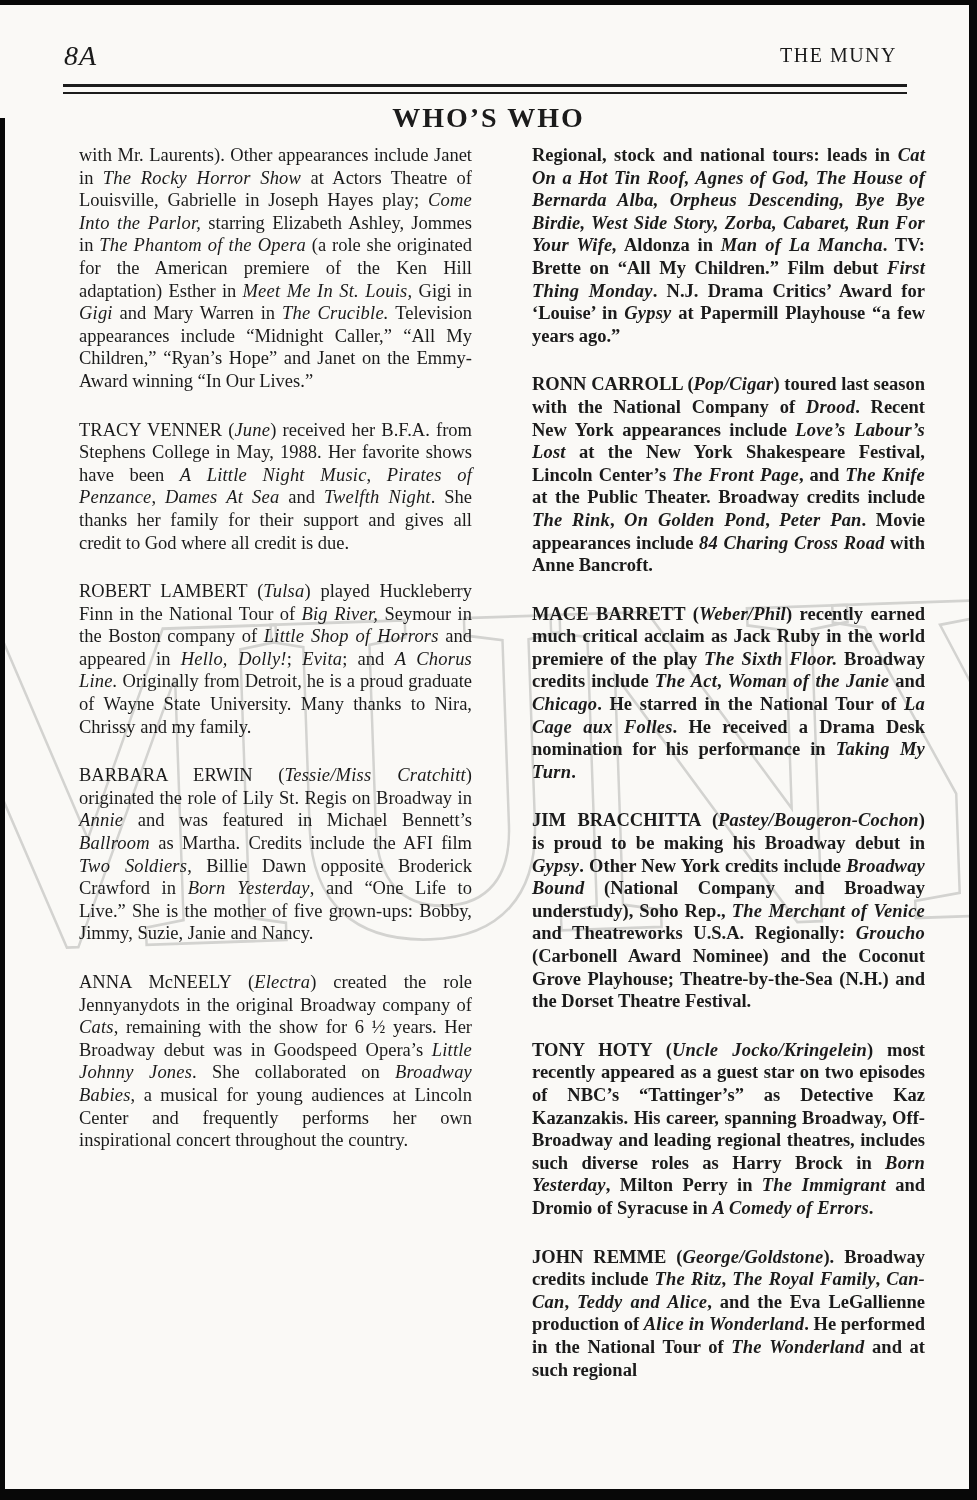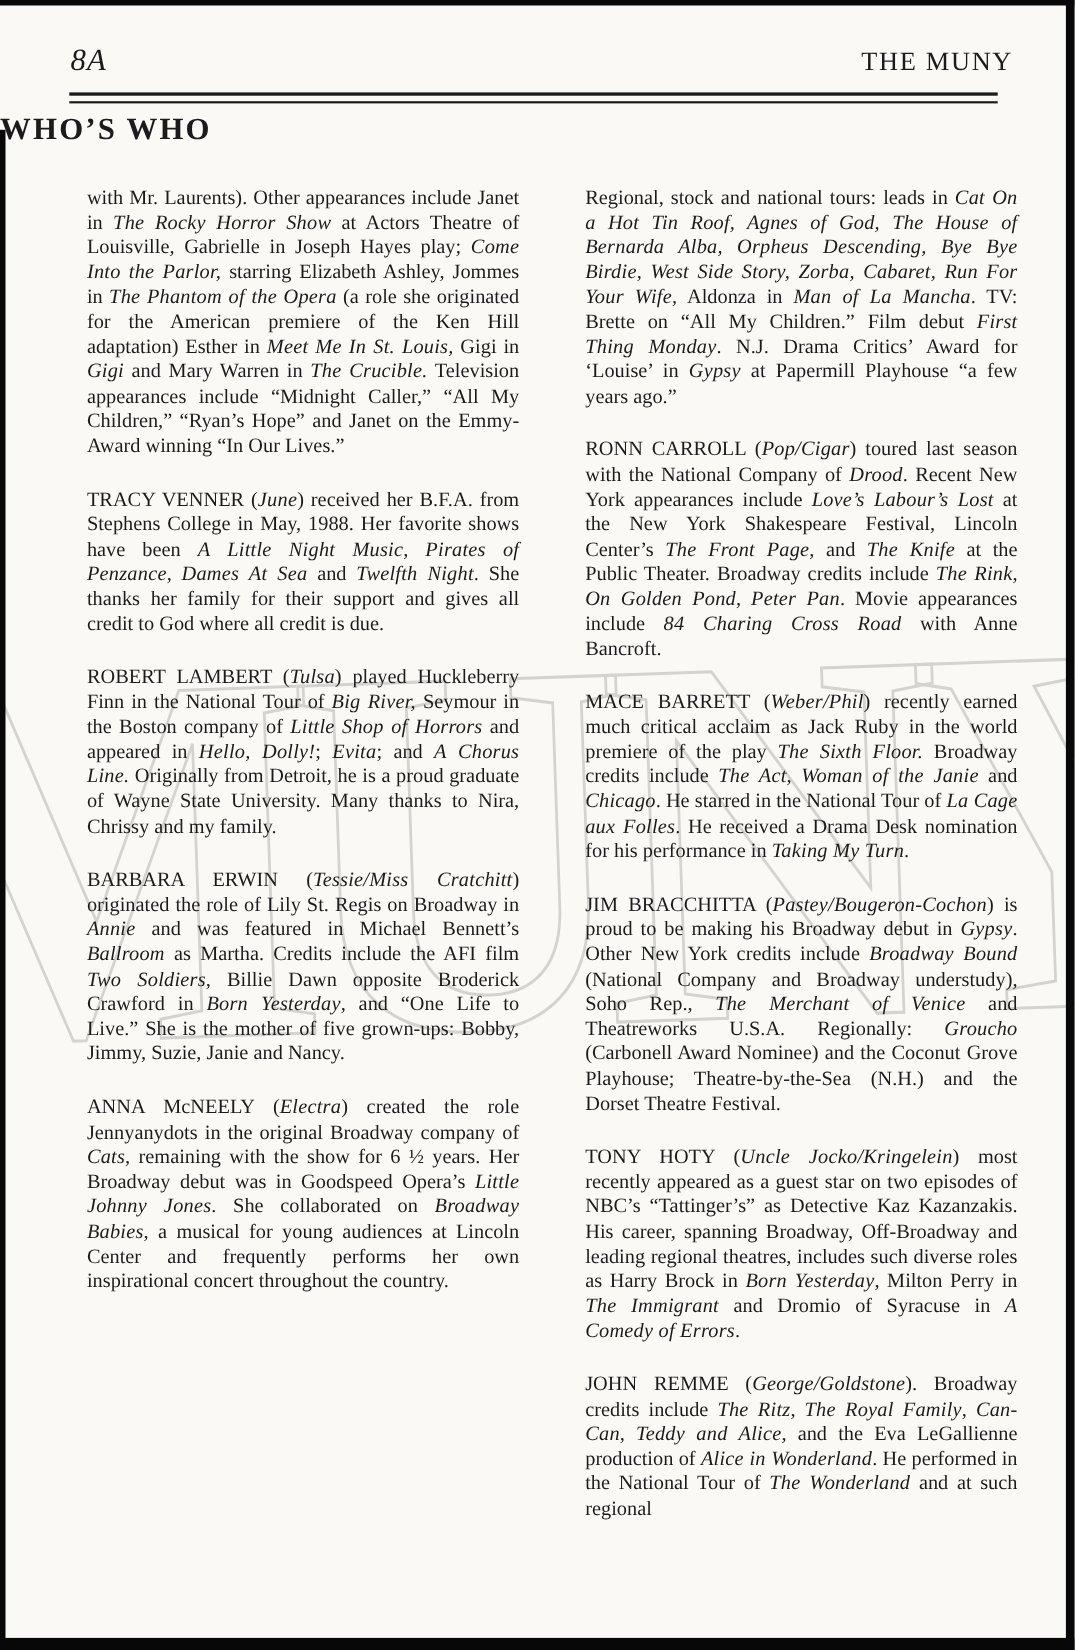--- a/index.html
+++ b/index.html
@@ -17,58 +17,58 @@
   .edge-bottom{left:0;top:1489px;width:977px;height:11px;}
   .edge-right{left:969px;top:0;width:8px;height:1500px;}
   .edge-left{left:0;top:118px;width:5px;height:1382px;}
 
   
   .page-number{
     position:absolute;left:64px;top:40px;
     font-style:italic;font-size:28px;letter-spacing:1px;text-align:right;
   }
   .publication{
-    position:absolute;right:56px;top:44px;
-    font-size:24px;letter-spacing:1.5px;
+    position:absolute;right:80px;top:44px;
+    font-size:20px;letter-spacing:1.5px;
   }
   .header-rule{
     position:absolute;left:63px;right:70px;top:84px;
     height:5px;
     border-top:3px solid #1c1c1c;
     border-bottom:2px solid #1c1c1c;
   }
   .section-title{
     position:absolute;left:0;top:102px;width:100%;
-    text-align:left;
+    text-align:center;
     font-size:28px;font-weight:bold;letter-spacing:2px;
   }
 
   
   .watermark{
     position:absolute;left:50px;top:470px;width:900px;height:600px;
     display:flex;align-items:center;justify-content:center;
     font-size:430px;font-weight:bold;
     letter-spacing:-28px;
     color:transparent;
     -webkit-text-stroke:2.5px #bcbcba;
     opacity:.62;
     transform:rotate(-2deg) scaleY(1.12);
     pointer-events:none;
     white-space:nowrap;
   }
 
   
   .col{
-    position:absolute;top:169px;
+    position:absolute;top:144px;
     width:393px;
     font-size:18.5px;line-height:22.6px;
     text-align:justify;
   }
   .col-left{left:79px;}
-  .col-right{left:532px;}
+  .col-right{left:532px;font-weight:bold;}
   .para{margin:0 0 26px 0;}
   .para i{letter-spacing:.2px;}
 </style>
 </head>
 <body>
 
 <div class="page">
 
   <div class="watermark">MUNY</div>
 

